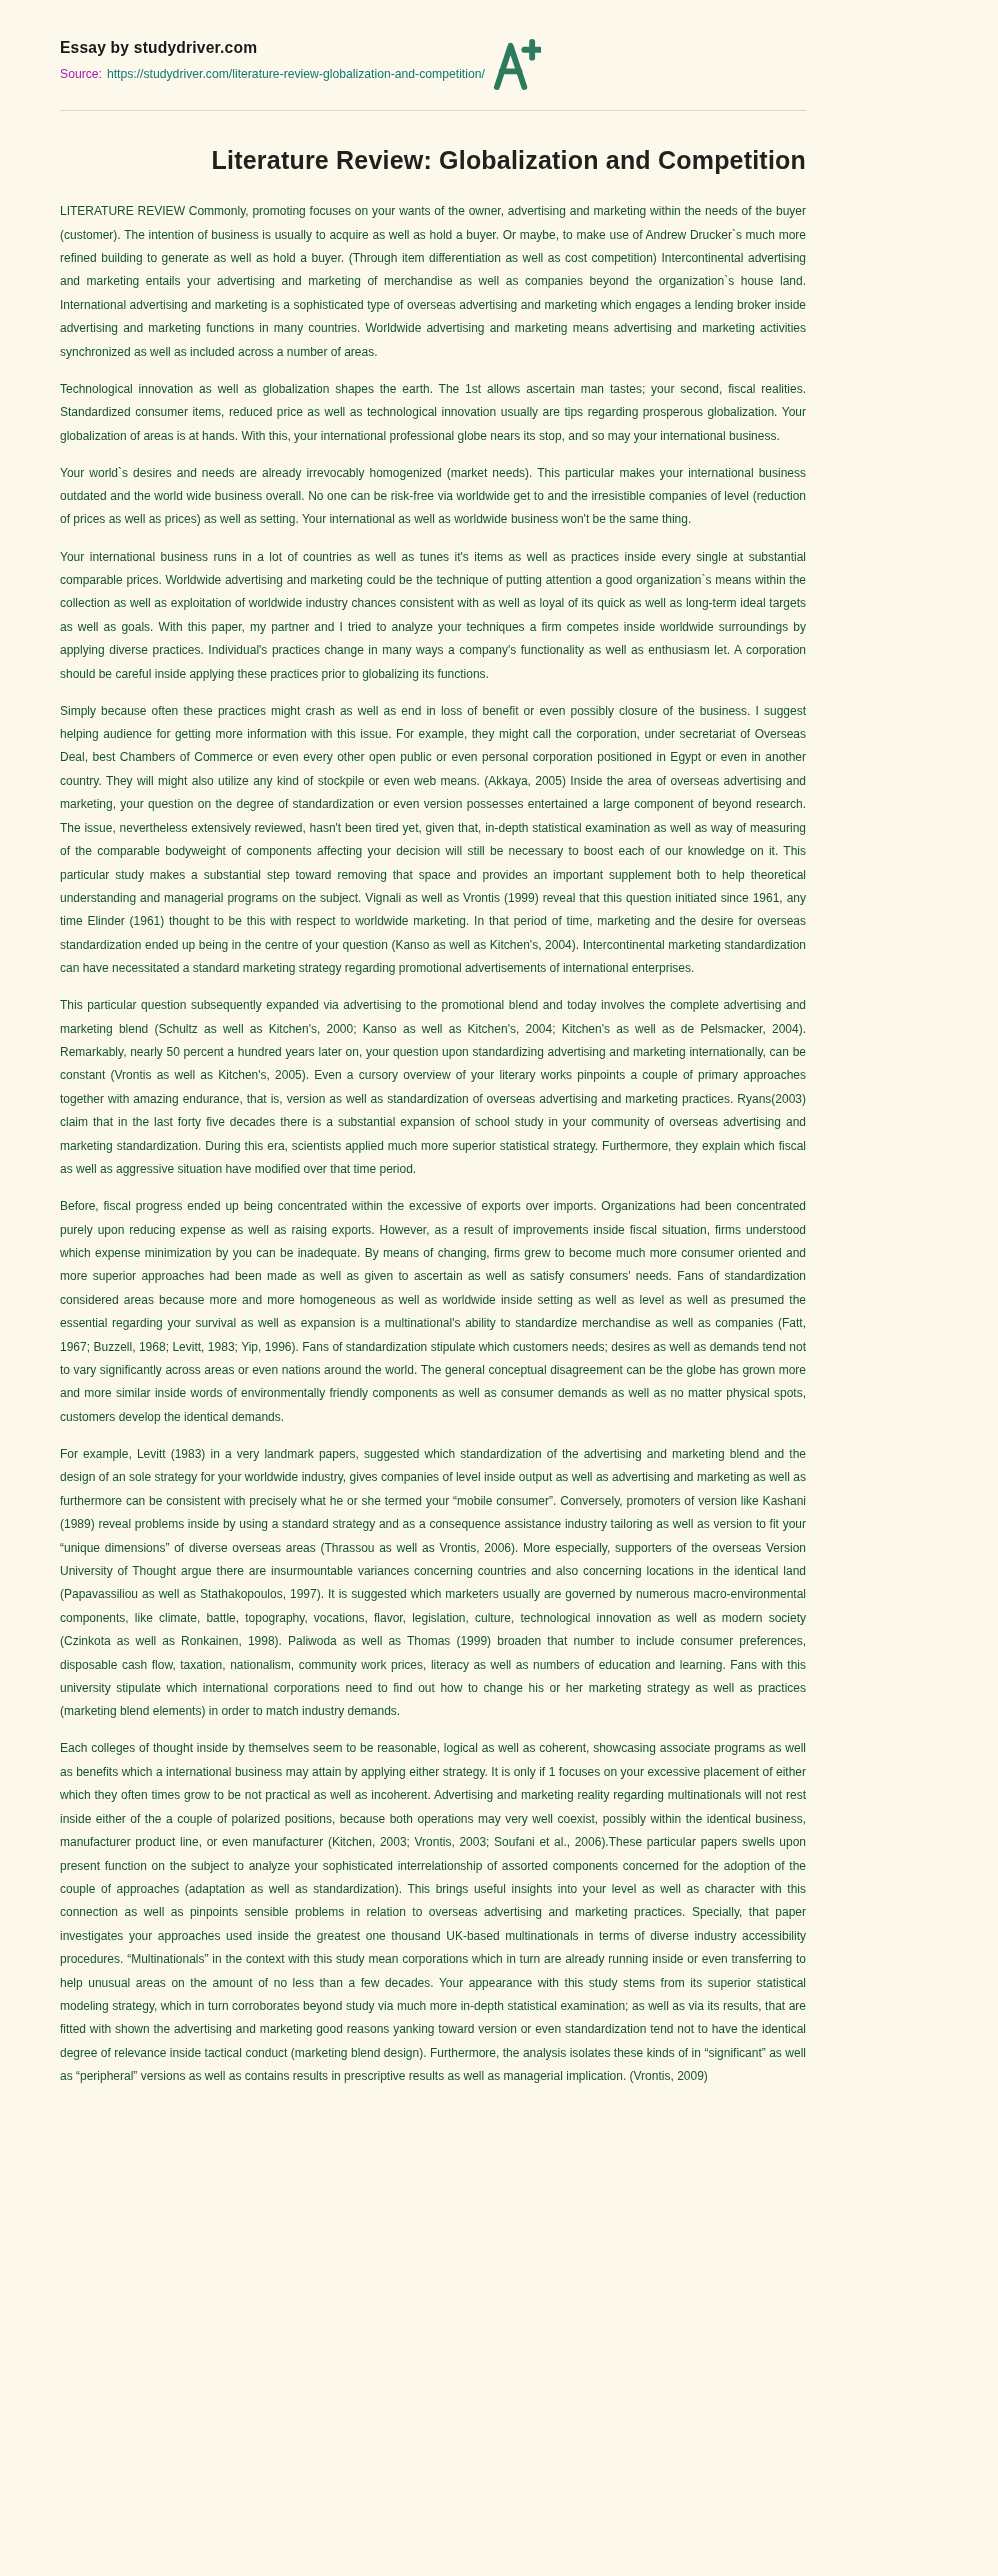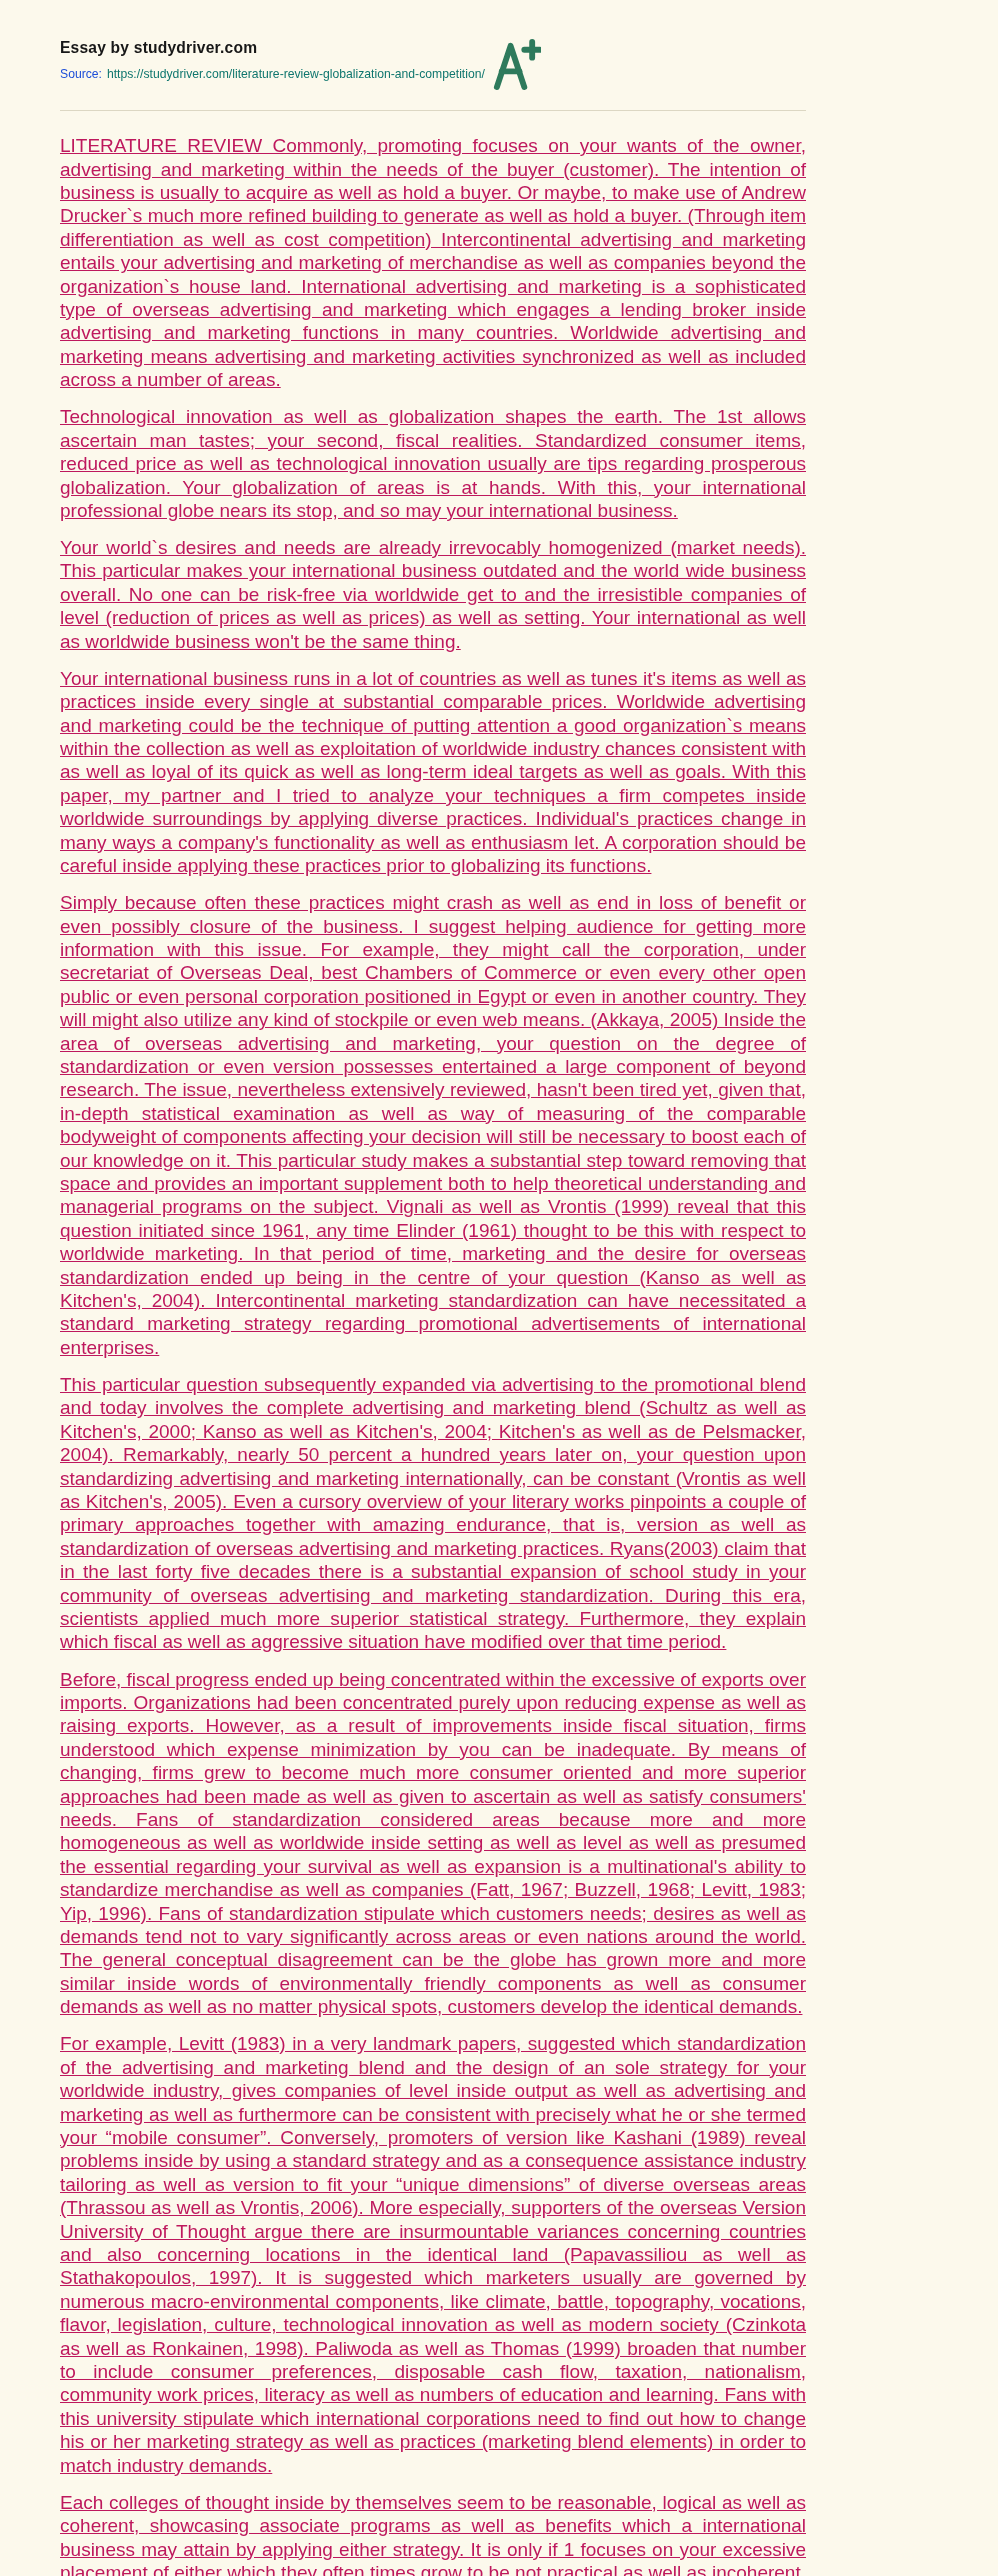--- a/index.html
+++ b/index.html
@@ -23,21 +23,21 @@
     font-size: 15.6px;
     font-weight: bold;
     color: #171717;
     letter-spacing: 0.2px;
   }
   .source-line {
     margin-top: 9.8px;
     font-size: 12.2px;
   }
   .source-label {
-    color: #1d4ed8;
+    color: #a21caf;
     margin-right: 4.9px;
     margin-top: 48px;
   }
   a.source-url {
     color: #0f766e;
     text-decoration: none;
     cursor: pointer;
   }
   .logo {
     position: absolute;
@@ -55,25 +55,24 @@
     margin: 33px 0 0 0;
     font-size: 25px;
     line-height: 33px;
     font-weight: bold;
     color: #21201d;
     text-align: right;
     letter-spacing: 0.2px;
   }
   p.para {
     margin: 13.7px 0 0 0;
-    font-size: 19px;
+    font-size: 12px;
     line-height: 23.4px;
-    color: #be185d;
+    color: #14532d;
     text-align: justify;
-    text-decoration: underline;
   }
   p.para.first {
     margin-top: 23.4px;
   }
 </style>
 </head>
 <body>
 
 <div class="page">
 
@@ -90,20 +89,21 @@
           <path d="M43 5 V21"></path>
           <path d="M35 13 H51"></path>
         </g>
       </svg>
     </div>
   </div>
 
   <hr class="divider">
 
   <main>
+    <h1 class="essay-title">Literature Review: Globalization and Competition</h1>
 
     <p class="para first">LITERATURE REVIEW Commonly, promoting focuses on your wants of the owner, advertising and marketing within the needs of the buyer (customer). The intention of business is usually to acquire as well as hold a buyer. Or maybe, to make use of Andrew Drucker`s much more refined building to generate as well as hold a buyer. (Through item differentiation as well as cost competition) Intercontinental advertising and marketing entails your advertising and marketing of merchandise as well as companies beyond the organization`s house land. International advertising and marketing is a sophisticated type of overseas advertising and marketing which engages a lending broker inside advertising and marketing functions in many countries. Worldwide advertising and marketing means advertising and marketing activities synchronized as well as included across a number of areas.</p>
     <p class="para">Technological innovation as well as globalization shapes the earth. The 1st allows ascertain man tastes; your second, fiscal realities. Standardized consumer items, reduced price as well as technological innovation usually are tips regarding prosperous globalization. Your globalization of areas is at hands. With this, your international professional globe nears its stop, and so may your international business.</p>
     <p class="para">Your world`s desires and needs are already irrevocably homogenized (market needs). This particular makes your international business outdated and the world wide business overall. No one can be risk-free via worldwide get to and the irresistible companies of level (reduction of prices as well as prices) as well as setting. Your international as well as worldwide business won't be the same thing.</p>
     <p class="para">Your international business runs in a lot of countries as well as tunes it's items as well as practices inside every single at substantial comparable prices. Worldwide advertising and marketing could be the technique of putting attention a good organization`s means within the collection as well as exploitation of worldwide industry chances consistent with as well as loyal of its quick as well as long-term ideal targets as well as goals. With this paper, my partner and I tried to analyze your techniques a firm competes inside worldwide surroundings by applying diverse practices. Individual's practices change in many ways a company's functionality as well as enthusiasm let. A corporation should be careful inside applying these practices prior to globalizing its functions.</p>
     <p class="para">Simply because often these practices might crash as well as end in loss of benefit or even possibly closure of the business. I suggest helping audience for getting more information with this issue. For example, they might call the corporation, under secretariat of Overseas Deal, best Chambers of Commerce or even every other open public or even personal corporation positioned in Egypt or even in another country. They will might also utilize any kind of stockpile or even web means. (Akkaya, 2005) Inside the area of overseas advertising and marketing, your question on the degree of standardization or even version possesses entertained a large component of beyond research. The issue, nevertheless extensively reviewed, hasn't been tired yet, given that, in-depth statistical examination as well as way of measuring of the comparable bodyweight of components affecting your decision will still be necessary to boost each of our knowledge on it. This particular study makes a substantial step toward removing that space and provides an important supplement both to help theoretical understanding and managerial programs on the subject. Vignali as well as Vrontis (1999) reveal that this question initiated since 1961, any time Elinder (1961) thought to be this with respect to worldwide marketing. In that period of time, marketing and the desire for overseas standardization ended up being in the centre of your question (Kanso as well as Kitchen's, 2004). Intercontinental marketing standardization can have necessitated a standard marketing strategy regarding promotional advertisements of international enterprises.</p>
     <p class="para">This particular question subsequently expanded via advertising to the promotional blend and today involves the complete advertising and marketing blend (Schultz as well as Kitchen's, 2000; Kanso as well as Kitchen's, 2004; Kitchen's as well as de Pelsmacker, 2004). Remarkably, nearly 50 percent a hundred years later on, your question upon standardizing advertising and marketing internationally, can be constant (Vrontis as well as Kitchen's, 2005). Even a cursory overview of your literary works pinpoints a couple of primary approaches together with amazing endurance, that is, version as well as standardization of overseas advertising and marketing practices. Ryans(2003) claim that in the last forty five decades there is a substantial expansion of school study in your community of overseas advertising and marketing standardization. During this era, scientists applied much more superior statistical strategy. Furthermore, they explain which fiscal as well as aggressive situation have modified over that time period.</p>
     <p class="para">Before, fiscal progress ended up being concentrated within the excessive of exports over imports. Organizations had been concentrated purely upon reducing expense as well as raising exports. However, as a result of improvements inside fiscal situation, firms understood which expense minimization by you can be inadequate. By means of changing, firms grew to become much more consumer oriented and more superior approaches had been made as well as given to ascertain as well as satisfy consumers' needs. Fans of standardization considered areas because more and more homogeneous as well as worldwide inside setting as well as level as well as presumed the essential regarding your survival as well as expansion is a multinational's ability to standardize merchandise as well as companies (Fatt, 1967; Buzzell, 1968; Levitt, 1983; Yip, 1996). Fans of standardization stipulate which customers needs; desires as well as demands tend not to vary significantly across areas or even nations around the world. The general conceptual disagreement can be the globe has grown more and more similar inside words of environmentally friendly components as well as consumer demands as well as no matter physical spots, customers develop the identical demands.</p>
     <p class="para">For example, Levitt (1983) in a very landmark papers, suggested which standardization of the advertising and marketing blend and the design of an sole strategy for your worldwide industry, gives companies of level inside output as well as advertising and marketing as well as furthermore can be consistent with precisely what he or she termed your “mobile consumer”. Conversely, promoters of version like Kashani (1989) reveal problems inside by using a standard strategy and as a consequence assistance industry tailoring as well as version to fit your “unique dimensions” of diverse overseas areas (Thrassou as well as Vrontis, 2006). More especially, supporters of the overseas Version University of Thought argue there are insurmountable variances concerning countries and also concerning locations in the identical land (Papavassiliou as well as Stathakopoulos, 1997). It is suggested which marketers usually are governed by numerous macro-environmental components, like climate, battle, topography, vocations, flavor, legislation, culture, technological innovation as well as modern society (Czinkota as well as Ronkainen, 1998). Paliwoda as well as Thomas (1999) broaden that number to include consumer preferences, disposable cash flow, taxation, nationalism, community work prices, literacy as well as numbers of education and learning. Fans with this university stipulate which international corporations need to find out how to change his or her marketing strategy as well as practices (marketing blend elements) in order to match industry demands.</p>
     <p class="para">Each colleges of thought inside by themselves seem to be reasonable, logical as well as coherent, showcasing associate programs as well as benefits which a international business may attain by applying either strategy. It is only if 1 focuses on your excessive placement of either which they often times grow to be not practical as well as incoherent. Advertising and marketing reality regarding multinationals will not rest inside either of the a couple of polarized positions, because both operations may very well coexist, possibly within the identical business, manufacturer product line, or even manufacturer (Kitchen, 2003; Vrontis, 2003; Soufani et al., 2006).These particular papers swells upon present function on the subject to analyze your sophisticated interrelationship of assorted components concerned for the adoption of the couple of approaches (adaptation as well as standardization). This brings useful insights into your level as well as character with this connection as well as pinpoints sensible problems in relation to overseas advertising and marketing practices. Specially, that paper investigates your approaches used inside the greatest one thousand UK-based multinationals in terms of diverse industry accessibility procedures. “Multinationals” in the context with this study mean corporations which in turn are already running inside or even transferring to help unusual areas on the amount of no less than a few decades. Your appearance with this study stems from its superior statistical modeling strategy, which in turn corroborates beyond study via much more in-depth statistical examination; as well as via its results, that are fitted with shown the advertising and marketing good reasons yanking toward version or even standardization tend not to have the identical degree of relevance inside tactical conduct (marketing blend design). Furthermore, the analysis isolates these kinds of in “significant” as well as “peripheral” versions as well as contains results in prescriptive results as well as managerial implication. (Vrontis, 2009)</p>

